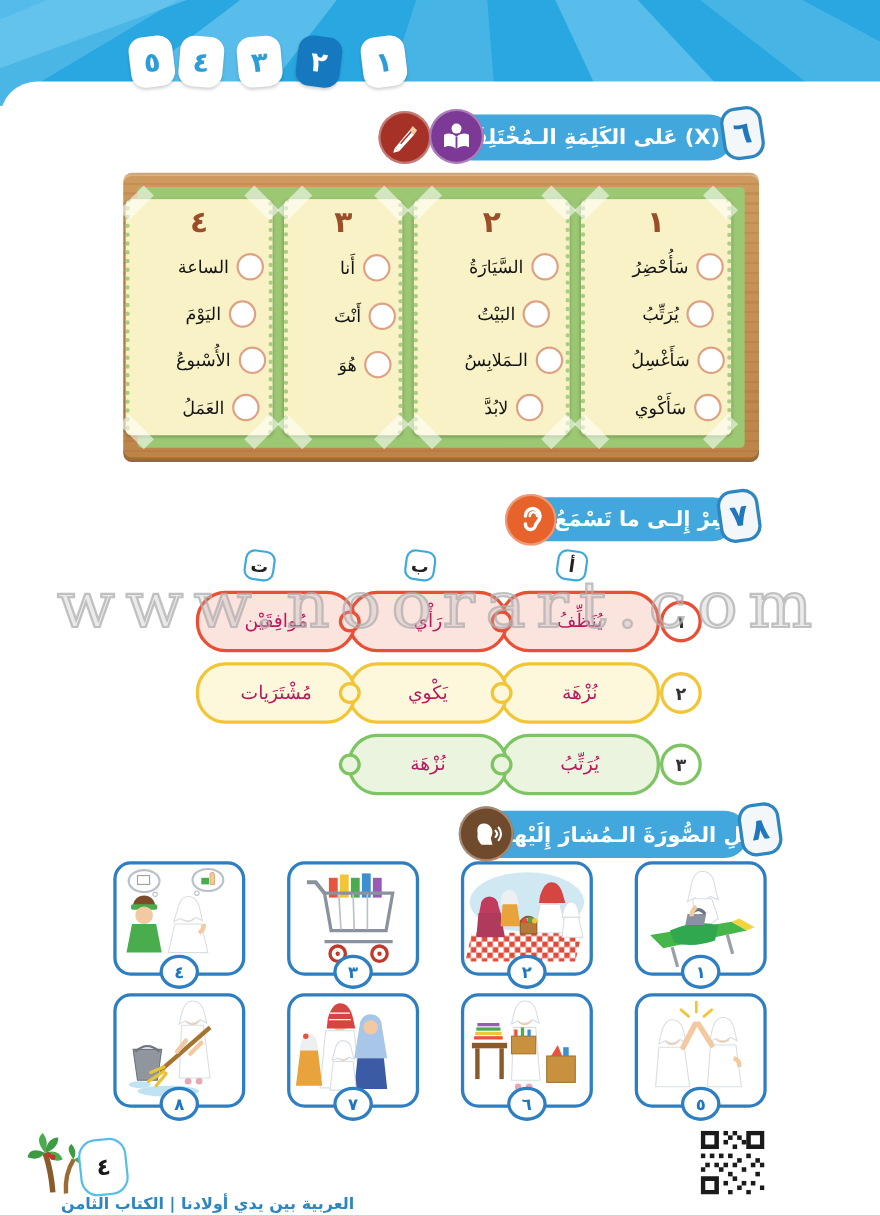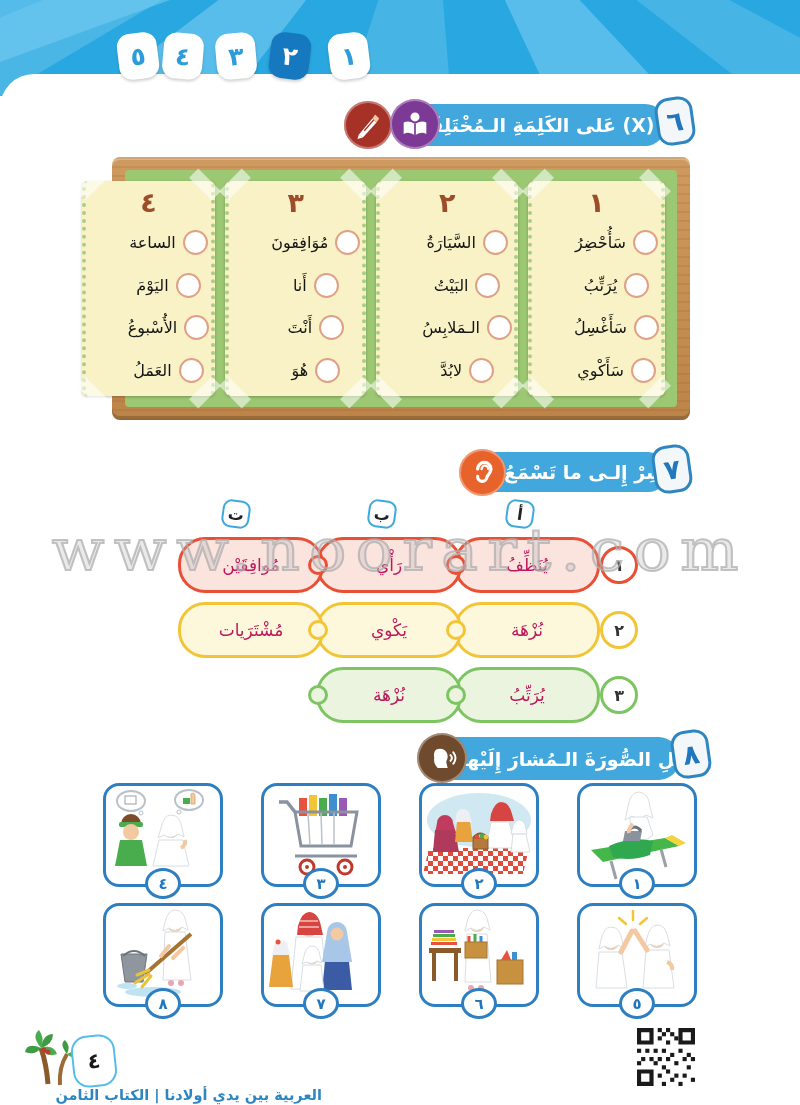--- a/index.html
+++ b/index.html
@@ -185,24 +185,20 @@
           </div>
         <div class="word-row">
           <span class="radio"></span>
           <span class="word">لابُدَّ</span>
           </div>
       </div>
 
       <div class="word-card">
         <div class="tapes"></div>
         <div class="card-num">٣</div>
-        <div class="word-row">
-          <span class="radio"></span>
-          <span class="word">مُوَافِقونَ</span>
-          </div>
         <div class="word-row">
           <span class="radio"></span>
           <span class="word">أَنا</span>
           </div>
         <div class="word-row">
           <span class="radio"></span>
           <span class="word">أَنْتَ</span>
           </div>
         <div class="word-row">
           <span class="radio"></span>

